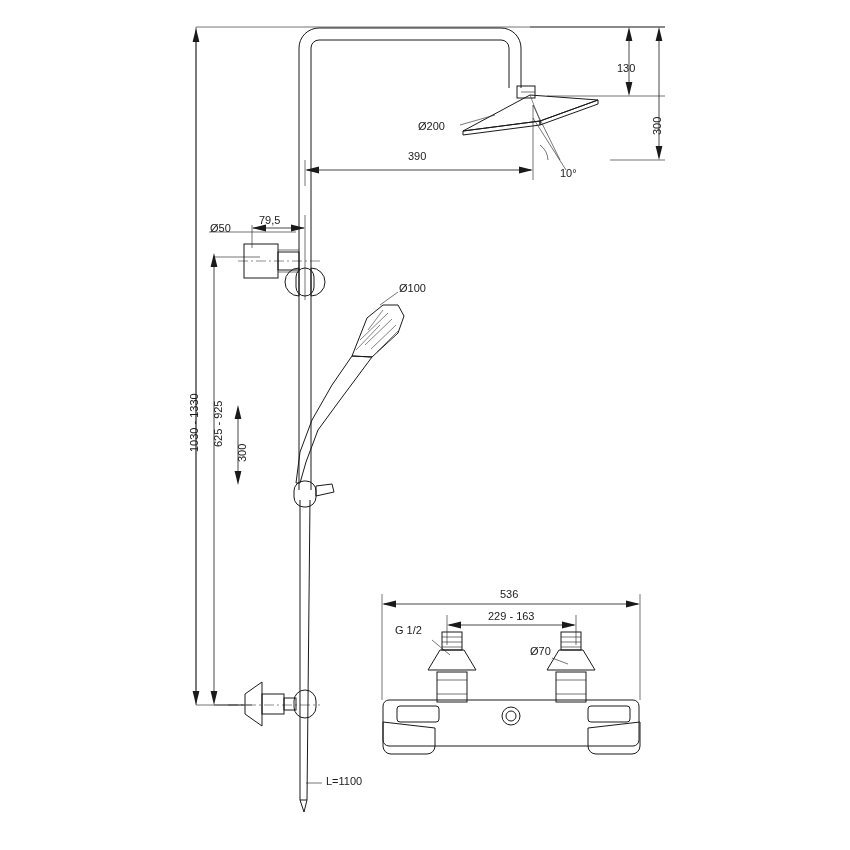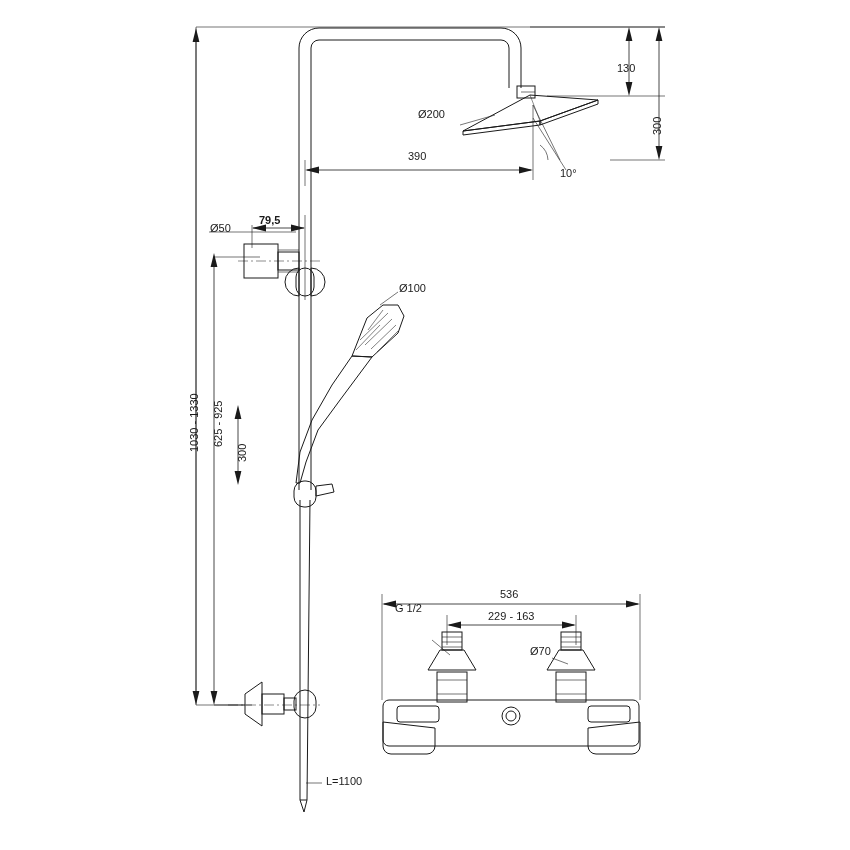--- a/index.html
+++ b/index.html
@@ -230,27 +230,27 @@
           <line x1="561" y1="647" x2="581" y2="647"></line>
         </g>
       </g>
 
     </g>
   </svg>
 
   <div class="lbl" style="left:617px;top:62px;">130</div>
   <div class="lbl rot" style="left:651px;top:135px;">300</div>
   <div class="lbl" style="left:408px;top:150px;">390</div>
-  <div class="lbl" style="left:418px;top:108px;">Ø200</div>
+  <div class="lbl" style="left:418px;top:120px;">Ø200</div>
   <div class="lbl" style="left:560px;top:167px;">10°</div>
   <div class="lbl" style="left:210px;top:222px;">Ø50</div>
-  <div class="lbl" style="left:259px;top:214px;font-weight:bold;">79,5</div>
+  <div class="lbl" style="left:259px;top:214px;">79,5</div>
   <div class="lbl" style="left:399px;top:282px;text-align:center;">Ø100</div>
   <div class="lbl rot" style="left:188px;top:452px;">1030 - 1330</div>
   <div class="lbl rot" style="left:212px;top:447px;">625 - 925</div>
   <div class="lbl rot" style="left:236px;top:462px;">300</div>
   <div class="lbl" style="left:326px;top:775px;">L=1100</div>
   <div class="lbl" style="left:500px;top:588px;">536</div>
   <div class="lbl" style="left:488px;top:610px;">229 - 163</div>
-  <div class="lbl" style="left:395px;top:602px;">G 1/2</div>
+  <div class="lbl" style="left:395px;top:624px;">G 1/2</div>
   <div class="lbl" style="left:530px;top:645px;">Ø70</div>
 
 </div>
 
 </body></html>

